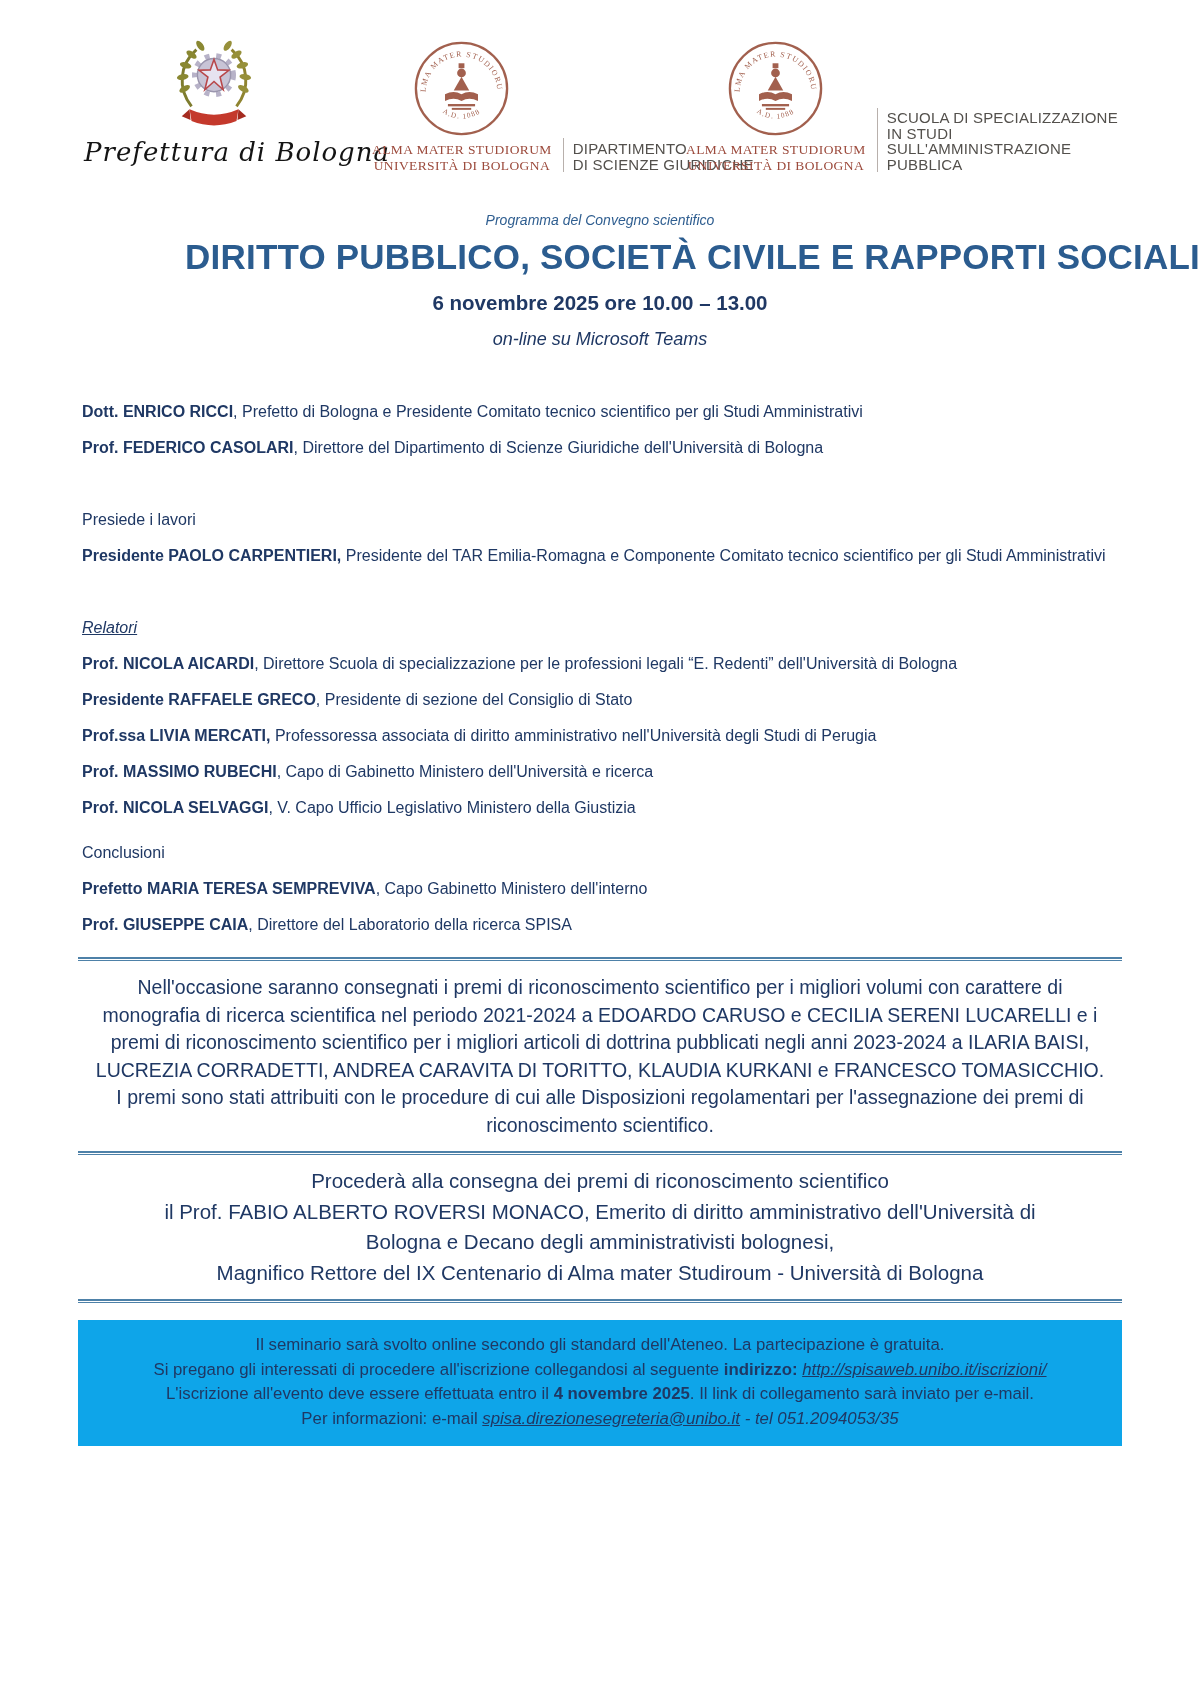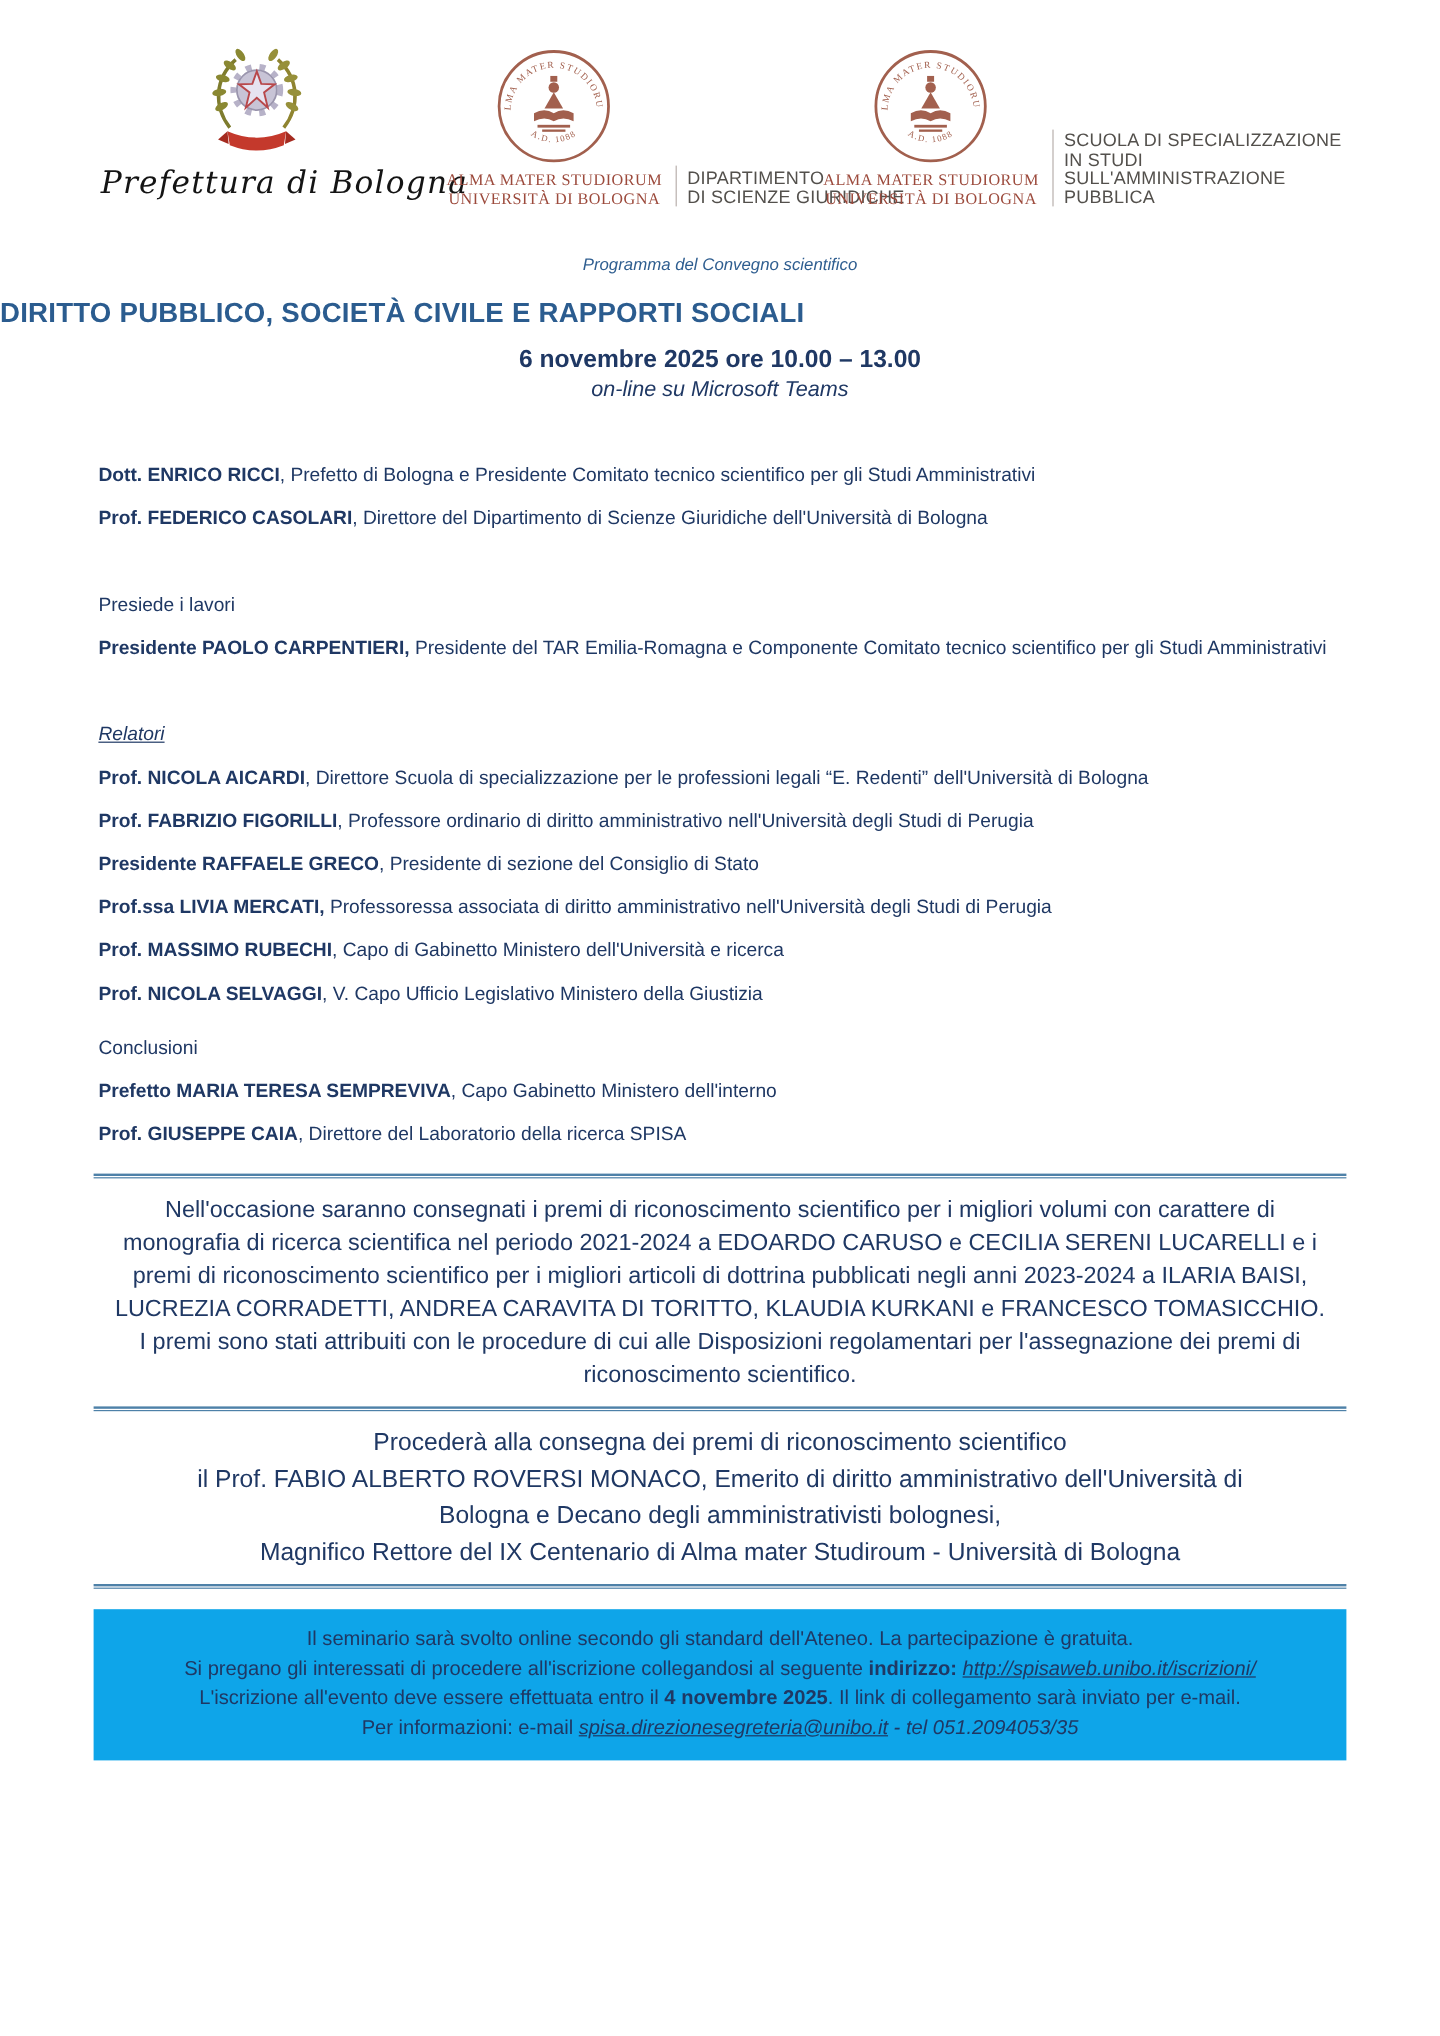--- a/index.html
+++ b/index.html
@@ -28,23 +28,23 @@
   .logo-divider { width:0; border-left:1.5px solid #b8b0ac; margin:0 9px 2px 11px; }
   .div-2 { height:34px; }
   .div-4 { height:64px; }
   .unit-text {
     font-size:15px; line-height:15.5px; color:#53504c; text-align:left;
     padding-bottom:2px; letter-spacing:0.2px; white-space:nowrap;
   }
 
   
   .kicker { margin-top:16px; text-align:center; font-style:italic; font-size:14px; color:#2F5E90; }
-  .title  { margin-top:19px;  text-align:left; font-weight:bold; font-size:23px; letter-spacing:0.2px; color:#2B5C8F; }
+  .title  { margin-top:9px;  text-align:right; font-weight:bold; font-size:35px; letter-spacing:0.2px; color:#2B5C8F; }
   .datetime { margin-top:14px; text-align:center; font-weight:bold; font-size:20.5px; color:#1F3864; }
-  .platform { margin-top:2px; text-align:center; font-style:italic; font-size:18px; color:#1F3864; }
+  .platform { margin-top:14px; text-align:center; font-style:italic; font-size:18px; color:#1F3864; }
 
   
   .program { margin:44px 80px 0 82px; font-size:16px; line-height:36px; text-align:justify; }
   .program p { margin:0; }
   .n { font-weight:bold; }
   .sec-gap-lg { margin-top:36px !important; }
   .sec-gap-sm { margin-top:9px !important; }
   .h-italic { font-style:italic;text-decoration:underline; }
 
   
@@ -182,21 +182,20 @@
   <div class="program">
 
     <p><span class="n">Dott. ENRICO RICCI</span><span>, Prefetto di Bologna e Presidente Comitato tecnico scientifico per gli Studi Amministrativi</span></p>
     <p><span class="n">Prof. FEDERICO CASOLARI</span><span>, Direttore del Dipartimento di Scienze Giuridiche dell'Università di Bologna</span></p>
 
     <p class="sec-gap-lg">Presiede i lavori</p>
     <p><span class="n">Presidente PAOLO CARPENTIERI,</span><span> Presidente del TAR Emilia-Romagna e Componente Comitato tecnico scientifico per gli Studi Amministrativi</span></p>
 
     <p class="sec-gap-lg h-italic">Relatori</p>
     <p><span class="n">Prof. NICOLA AICARDI</span><span>, Direttore Scuola di specializzazione per le professioni legali “E. Redenti” dell'Università di Bologna</span></p>
-    <p><span class="n">Prof. FABRIZIO FIGORILLI</span><span>, Professore ordinario di diritto amministrativo nell'Università degli Studi di Perugia</span></p>
     <p><span class="n">Presidente RAFFAELE GRECO</span><span>, Presidente di sezione del Consiglio di Stato</span></p>
     <p><span class="n">Prof.ssa LIVIA MERCATI,</span><span> Professoressa associata di diritto amministrativo nell'Università degli Studi di Perugia</span></p>
     <p><span class="n">Prof. MASSIMO RUBECHI</span><span>, Capo di Gabinetto Ministero dell'Università e ricerca</span></p>
     <p><span class="n">Prof. NICOLA SELVAGGI</span><span>, V. Capo Ufficio Legislativo Ministero della Giustizia</span></p>
 
     <p class="sec-gap-sm">Conclusioni</p>
     <p><span class="n">Prefetto MARIA TERESA SEMPREVIVA</span><span>, Capo Gabinetto Ministero dell'interno</span></p>
     <p><span class="n">Prof. GIUSEPPE CAIA</span><span>, Direttore del Laboratorio della ricerca SPISA</span></p>
   </div>
 

